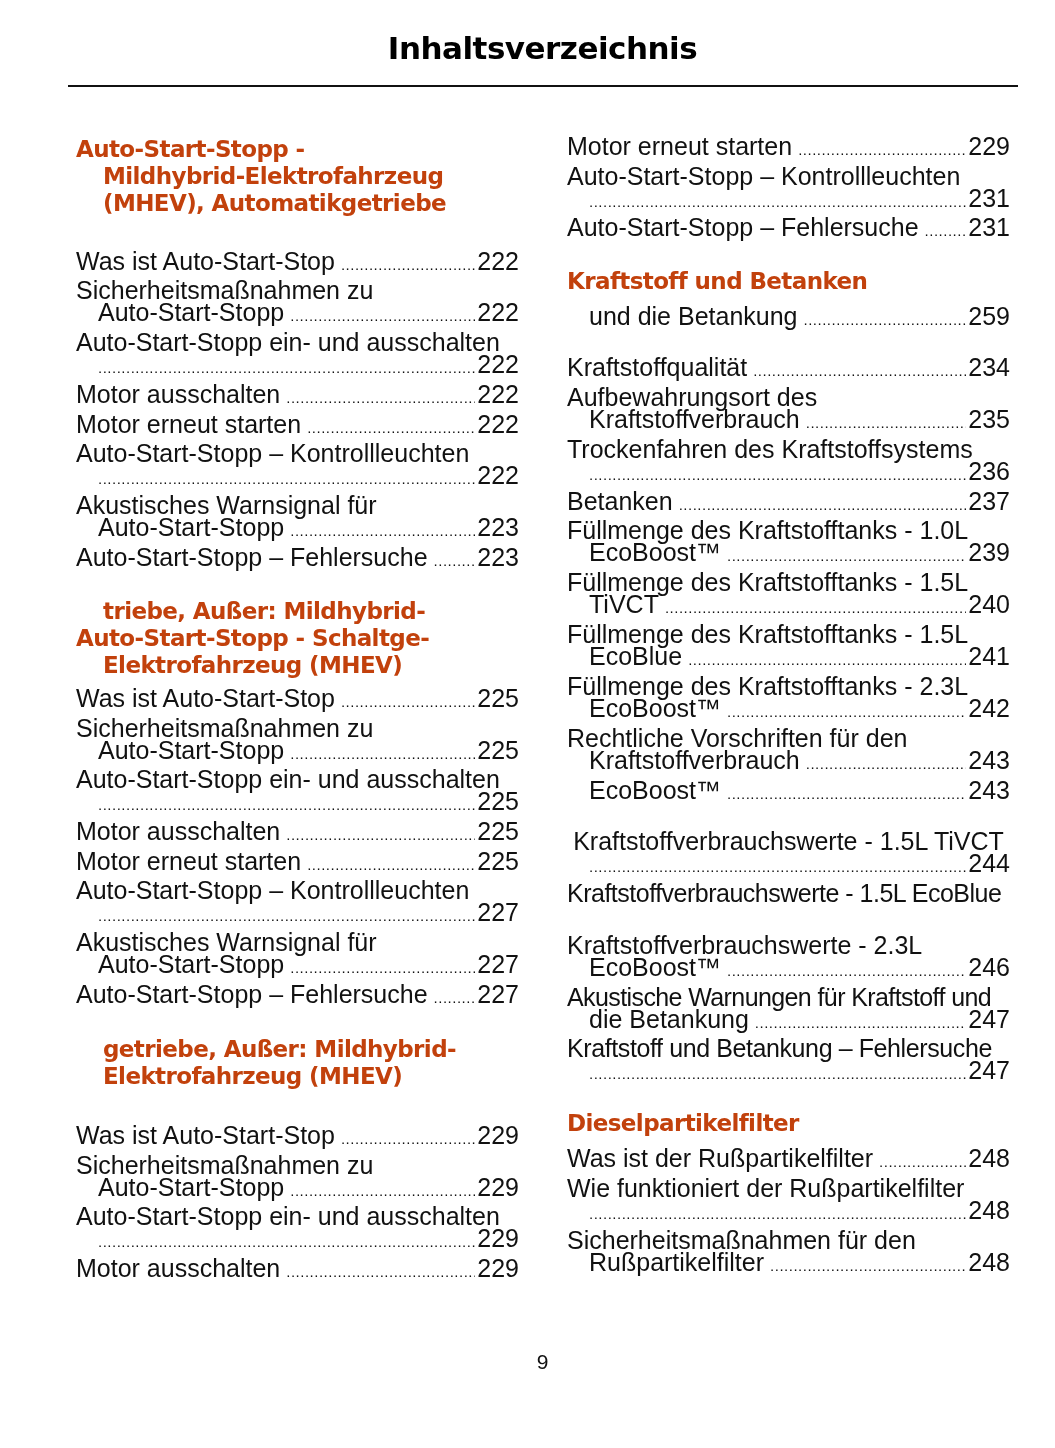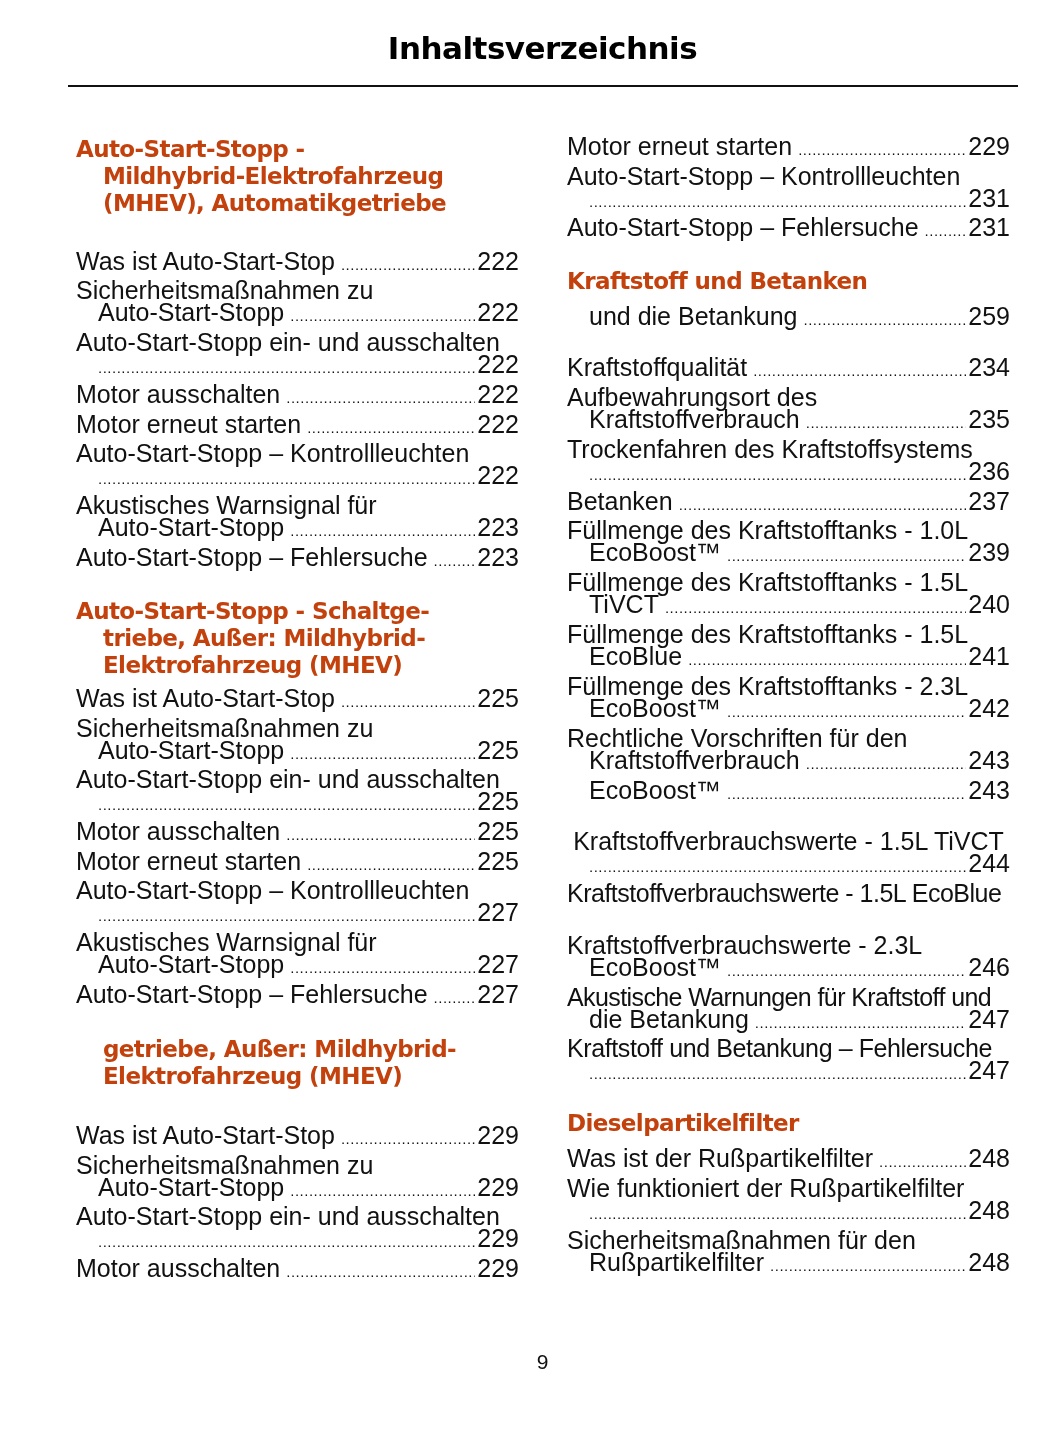--- a/index.html
+++ b/index.html
@@ -94,22 +94,22 @@
   </div>
   <div class="entry" style="top:546px;">
     <span class="one">
         <span class="txt">Auto-Start-Stopp – Fehlersuche</span>
         <span class="dots"></span>
         <span class="pg">223</span>
       </span>
   </div>
 
   <div class="heading" style="top:598px;">
+    <span class="hl ind">triebe, Außer: Mildhybrid-</span>
     <span class="hl">Auto-Start-Stopp - Schaltge-</span>
-    <span class="hl ind">triebe, Außer: Mildhybrid-</span>
     <span class="hl ind">Elektrofahrzeug (MHEV)</span>
   </div>
 
   <div class="entry" style="top:687px;">
     <span class="one">
         <span class="txt">Was ist Auto-Start-Stop</span>
         <span class="dots"></span>
         <span class="pg">225</span>
       </span>
   </div>

